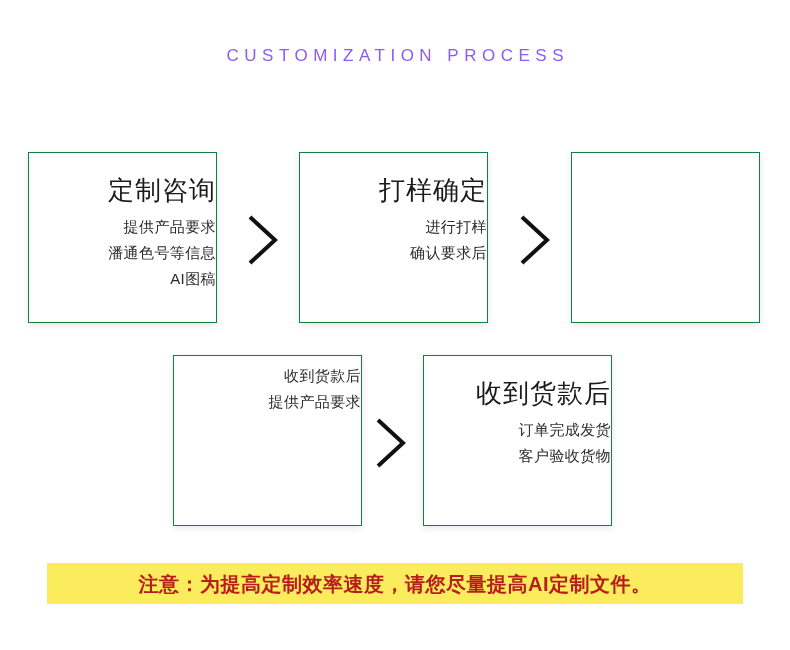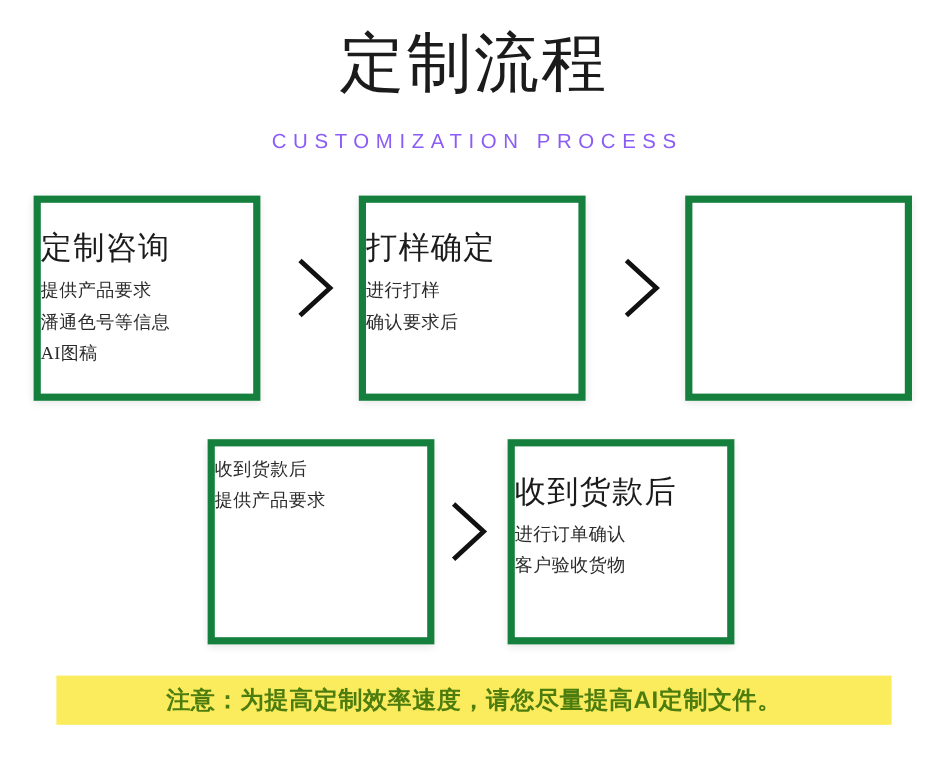--- a/index.html
+++ b/index.html
@@ -46,38 +46,36 @@
     font-weight: 400;
     text-indent: 5.5px;
   }
 
   
   .step-box {
     position: absolute;
     width: 189px;
     height: 171px;
     background: #ffffff;
-    border: 6px solid #15803d;
+    border: 1px solid #15803d;
     box-shadow: 0 2px 7px rgba(0,0,0,0.10);
     box-sizing: border-box;
-    text-align: left;
+    text-align: right;
     overflow: hidden;
-    margin-top: 11px;
   }
   .step-title {
     margin-top: 20px;
     font-size: 26px;
     line-height: 34px;
     font-weight: 400;
     letter-spacing: 1px;
     color: #1b1b1b;
   }
   .step-lines {
     margin-top: 7px;
-    font-family: Liberation Serif, serif;
   }
   .step-line {
     font-size: 15px;
     line-height: 26px;
     color: #2b2b2b;
     letter-spacing: 0.4px;
   }
 
   
   #box-1 { left: 28px;  top: 152px; }
@@ -107,32 +105,31 @@
     height: 41px;
     background: #faec5c;
     display: flex;
     align-items: center;
     justify-content: center;
   }
   .note-text {
     font-size: 20px;
     line-height: 24px;
     font-weight: 700;
-    color: #4d7c0f;
+    color: #b91c1c;
     letter-spacing: 0.5px;
     white-space: nowrap;
   }
 </style>
 </head>
 <body>
 
 <div class="page">
 
   <div class="header">
-    <div class="title">定制流程</div>
     <div class="subtitle">CUSTOMIZATION PROCESS</div>
   </div>
 
   <div class="step-box" id="box-1">
     <div class="step-title">定制咨询</div>
     <div class="step-lines">
       <div class="step-line">提供产品要求</div>
       <div class="step-line">潘通色号等信息</div>
       <div class="step-line">AI图稿</div>
     </div>
@@ -170,21 +167,21 @@
 
   <div class="chevron" id="chevron-3">
     <svg width="40" height="56" viewBox="0 0 40 56" aria-hidden="true">
       <polyline points="7,5 32,28 7,51" fill="none" stroke="#111111" stroke-width="4" stroke-linecap="butt" stroke-linejoin="miter"></polyline>
     </svg>
   </div>
 
   <div class="step-box" id="box-5">
     <div class="step-title">收到货款后</div>
     <div class="step-lines">
-      <div class="step-line">进行订单确认</div>
+      <div class="step-line">订单完成发货</div>
       <div class="step-line">客户验收货物</div>
     </div>
   </div>
 
   <div class="note-bar">
     <div class="note-text">注意：为提高定制效率速度，请您尽量提高AI定制文件。</div>
   </div>
 
 </div>
 

